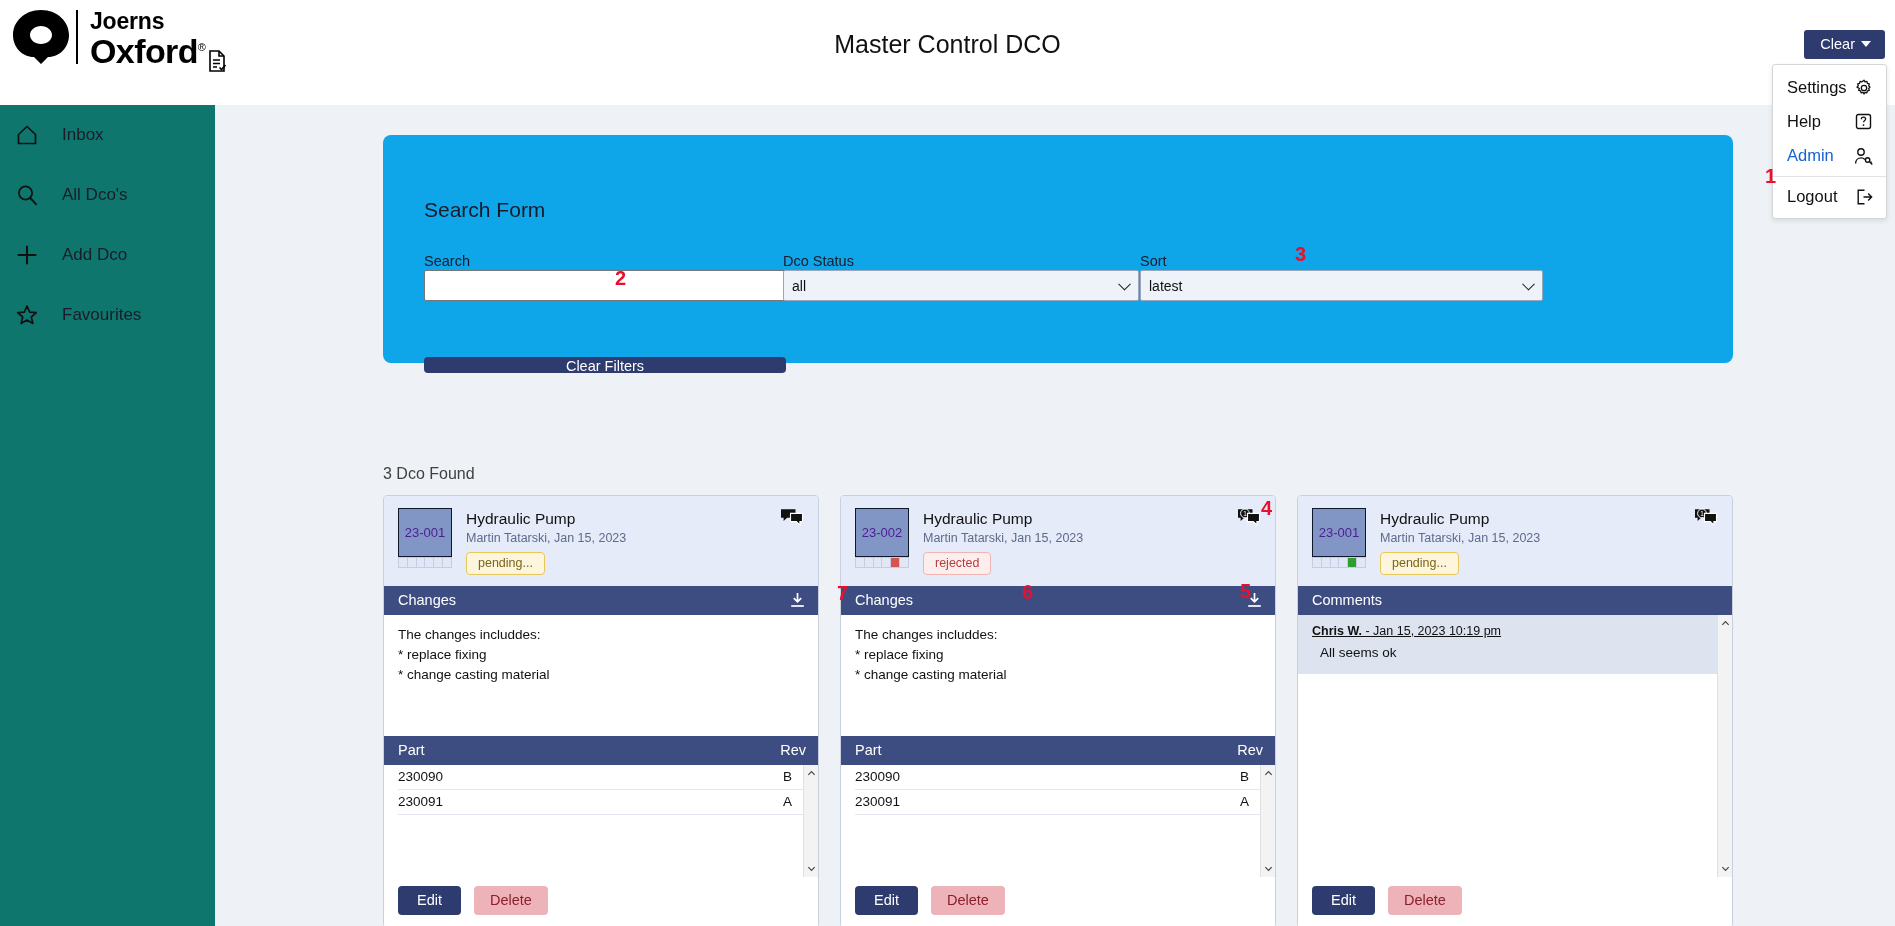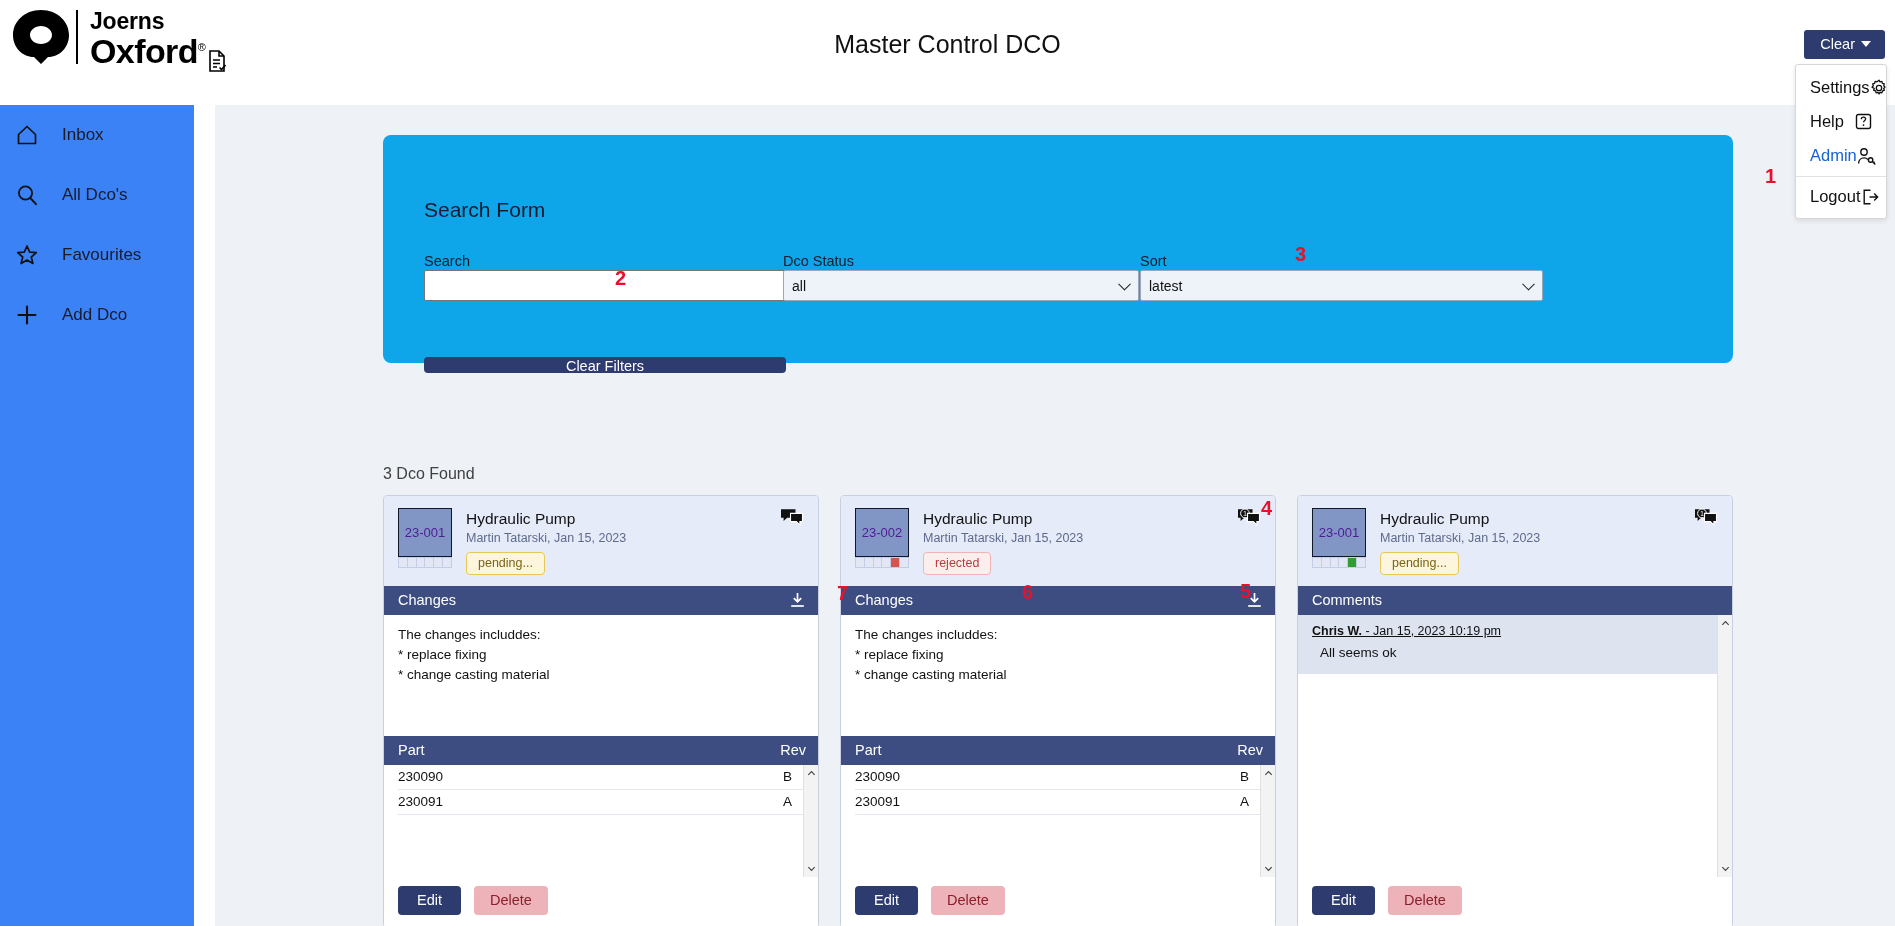--- a/index.html
+++ b/index.html
@@ -34,37 +34,37 @@
   .user-btn {
     position: absolute; right: 10px; top: 30px;
     background: #2e3b6e; color: #fff; border: none;
     font-size: 14.5px; font-family: "Liberation Sans", sans-serif;
     padding: 6px 14px 7px 16px; border-radius: 3px; cursor: pointer;
     display: flex; align-items: center; gap: 6px;
   }
   .caret { width: 0; height: 0; border-left: 5px solid transparent; border-right: 5px solid transparent; border-top: 6px solid #fff; }
 
   .user-menu {
-    position: absolute; right: 8px; top: 64px; width: 92px;
+    position: absolute; right: 8px; top: 64px; width: 115px;
     background: #fff; border: 1px solid #d6d6d6; border-radius: 3px;
     box-shadow: 0 2px 5px rgba(0,0,0,.10); z-index: 20;
     padding: 6px 0 4px 0;
   }
   .menu-item {
     display: flex; align-items: center; justify-content: space-between;
     padding: 7px 13px 8px 14px; font-size: 16.5px; color: #111; cursor: pointer;
   }
   .menu-item.accent { color: #1763d4; }
   .menu-item .mi-icon { width: 19px; height: 19px; flex: none; display: flex; align-items: center; justify-content: center; }
   .menu-sep { height: 1px; background: #e2e2e2; margin: 3px 0; }
 
   
   .sidebar {
-    position: absolute; left: 0; top: 105px; width: 194px; bottom: 0;
-    background: #3b82f6;
+    position: absolute; left: 0; top: 105px; width: 215px; bottom: 0;
+    background: #0f766e;
   }
   .nav-item {
     display: flex; align-items: center; gap: 22px;
     padding: 0 0 0 14px; height: 60px; cursor: pointer;
     font-size: 17px; color: #1b1b2b;
   }
   .nav-icon { width: 26px; height: 26px; display: flex; align-items: center; justify-content: center; flex: none; }
 
   
   .main {
@@ -282,32 +282,32 @@
         <svg width="24" height="24" viewBox="0 0 24 24">
             <circle cx="10.5" cy="10" r="6.6" fill="none" stroke="#111" stroke-width="1.8"></circle>
             <path d="M15.3 15 L21 21.2" stroke="#111" stroke-width="1.9" stroke-linecap="round"></path>
           </svg>
       </span>
       <span>All Dco's</span>
     </div>
     <div class="nav-item">
       <span class="nav-icon">
         <svg width="24" height="24" viewBox="0 0 24 24">
-            <path d="M12 3 L14.7 9.2 L21.3 9.7 L16.3 14 L17.9 20.5 L12 17 L6.1 20.5 L7.7 14 L2.7 9.7 L9.3 9.2 Z" fill="none" stroke="#111" stroke-width="1.7" stroke-linejoin="round"></path>
+            <path d="M12 3.5V20.5 M3.5 12H20.5" stroke="#111" stroke-width="2.1" stroke-linecap="round"></path>
           </svg>
       </span>
-      <span>Favourites</span>
+      <span>Add Dco</span>
     </div>
     <div class="nav-item">
       <span class="nav-icon">
         <svg width="24" height="24" viewBox="0 0 24 24">
-            <path d="M12 3.5V20.5 M3.5 12H20.5" stroke="#111" stroke-width="2.1" stroke-linecap="round"></path>
+            <path d="M12 3 L14.7 9.2 L21.3 9.7 L16.3 14 L17.9 20.5 L12 17 L6.1 20.5 L7.7 14 L2.7 9.7 L9.3 9.2 Z" fill="none" stroke="#111" stroke-width="1.7" stroke-linejoin="round"></path>
           </svg>
       </span>
-      <span>Add Dco</span>
+      <span>Favourites</span>
     </div>
   </div>
 
   <div class="main">
 
     <div class="search-card">
       <h2>Search Form</h2>
 
       <label class="field-label" style="left:41px; top:118px;">Search</label>
       <input class="txt-input" style="left: 41px; top: 135px; width: 362px;" type="text" value="">

